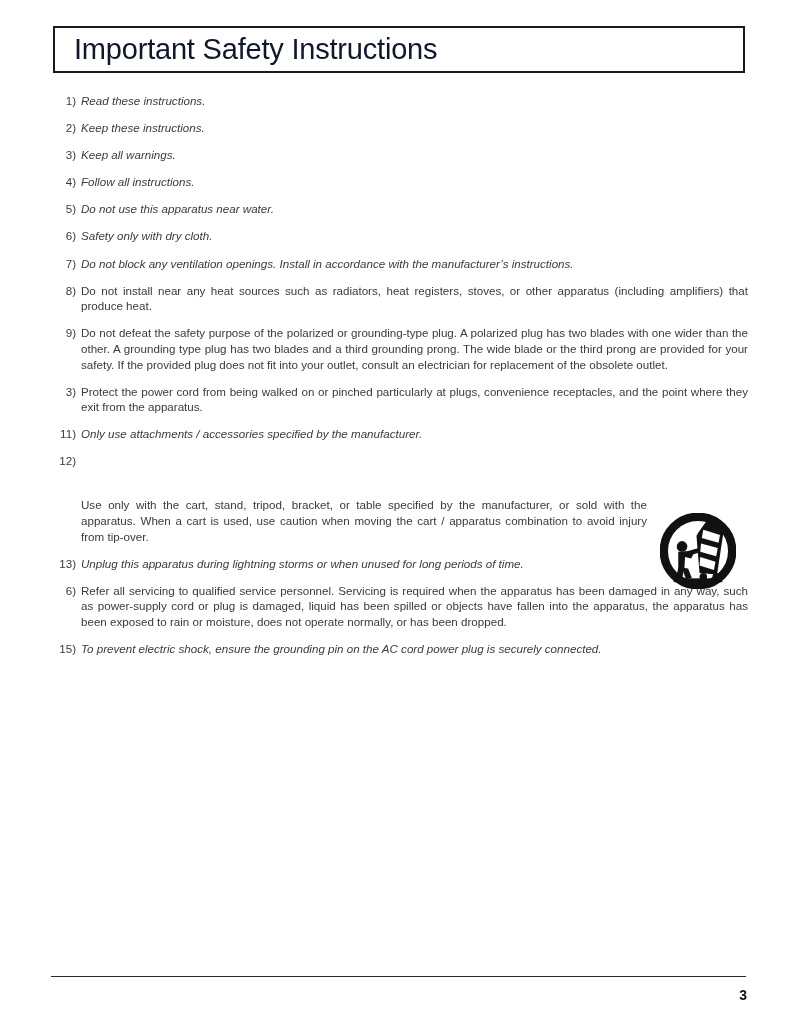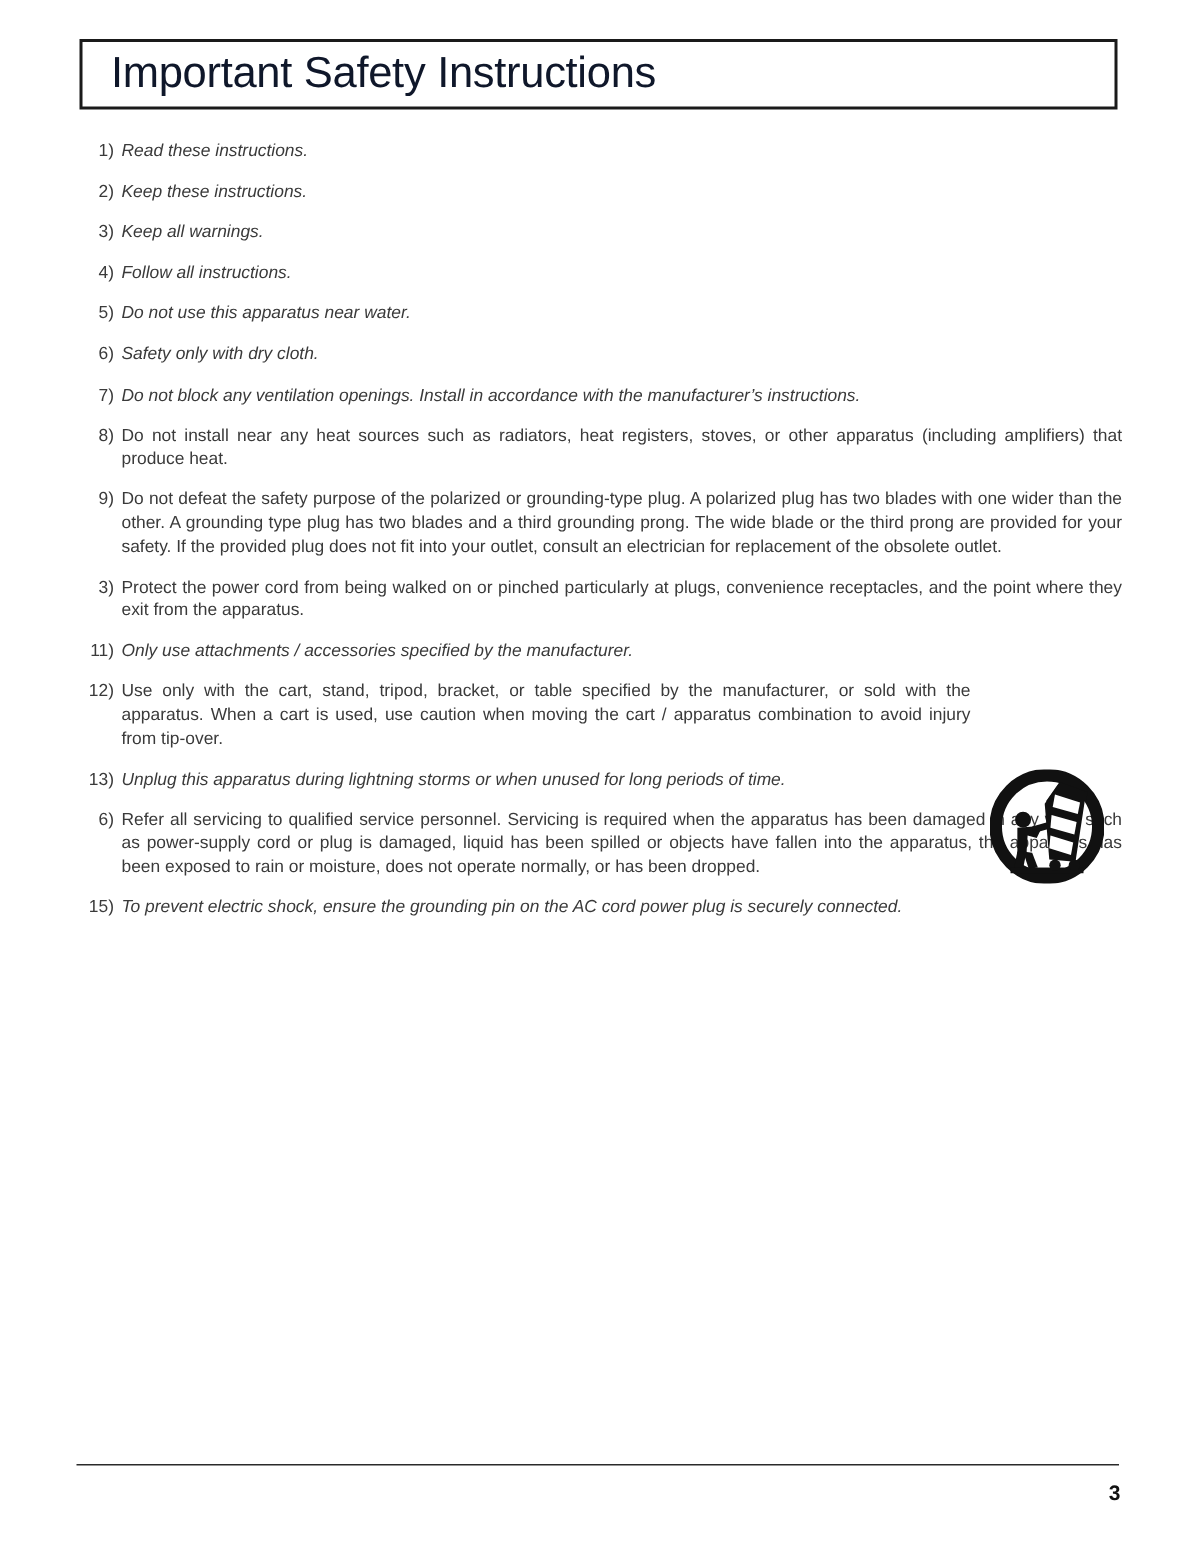--- a/index.html
+++ b/index.html
@@ -74,20 +74,21 @@
     text-align: justify;
     text-justify: inter-word;
   }
   .item-text.single {
     text-align: left;
     font-style: italic;
   }
   
   .item.narrow .item-text {
     max-width: 566px;
+    margin-top: 44px;
   }
 
   
   #cart-symbol {
     position: absolute;
     left: 660px;
     top: 513px;
     width: 76px;
     height: 76px;
   }

